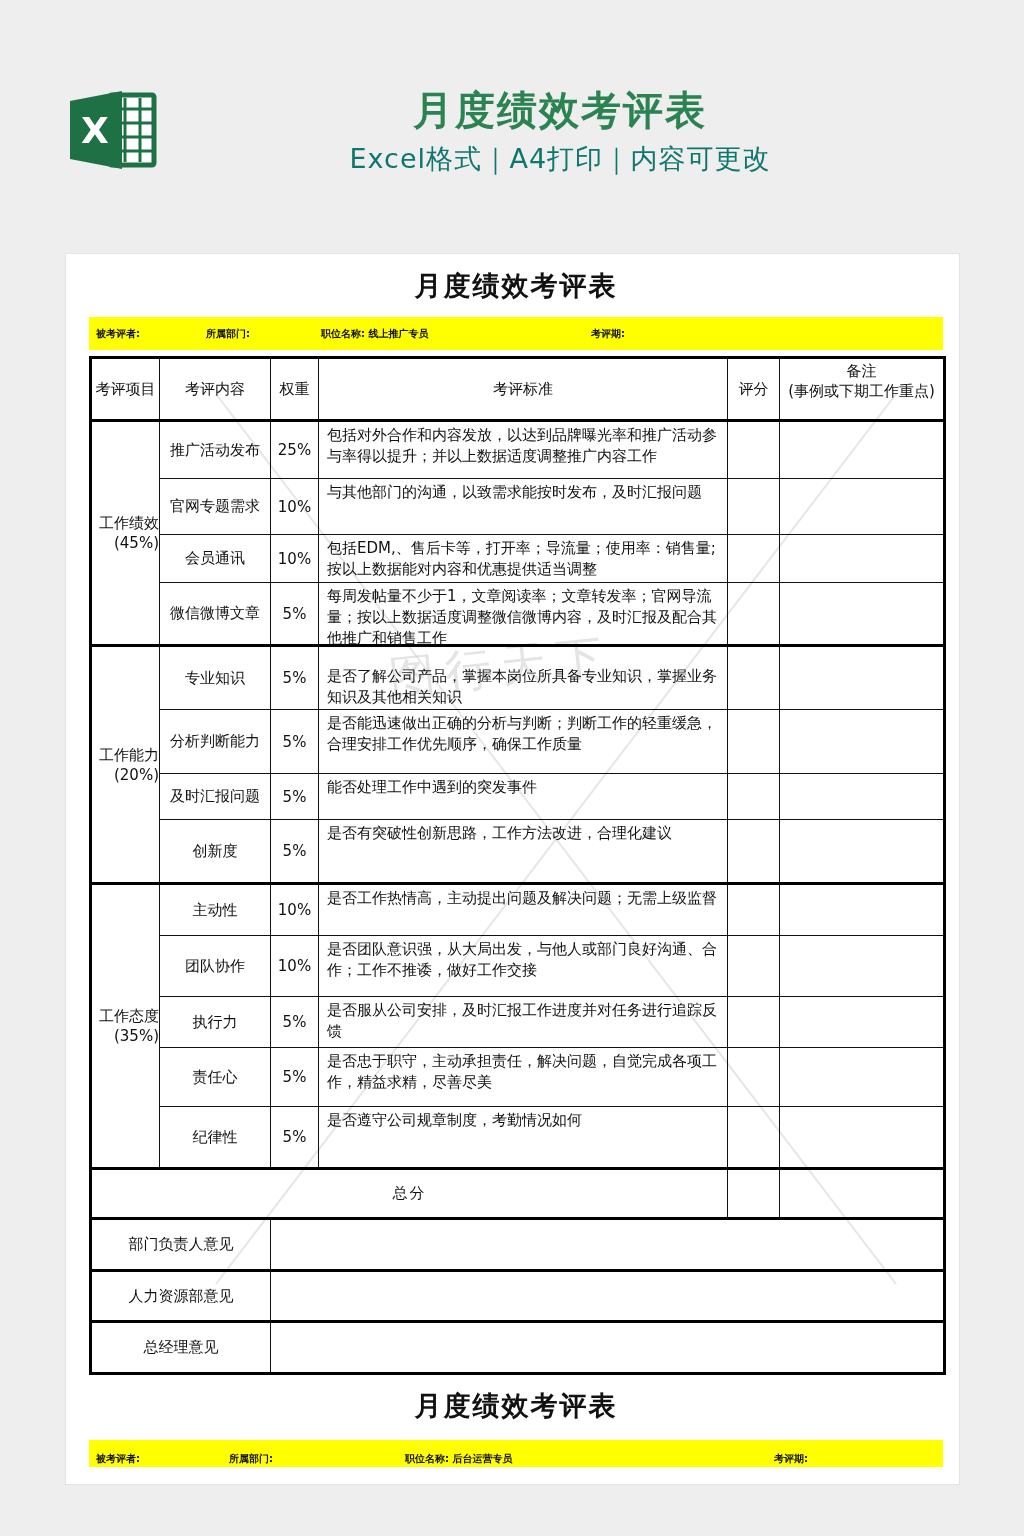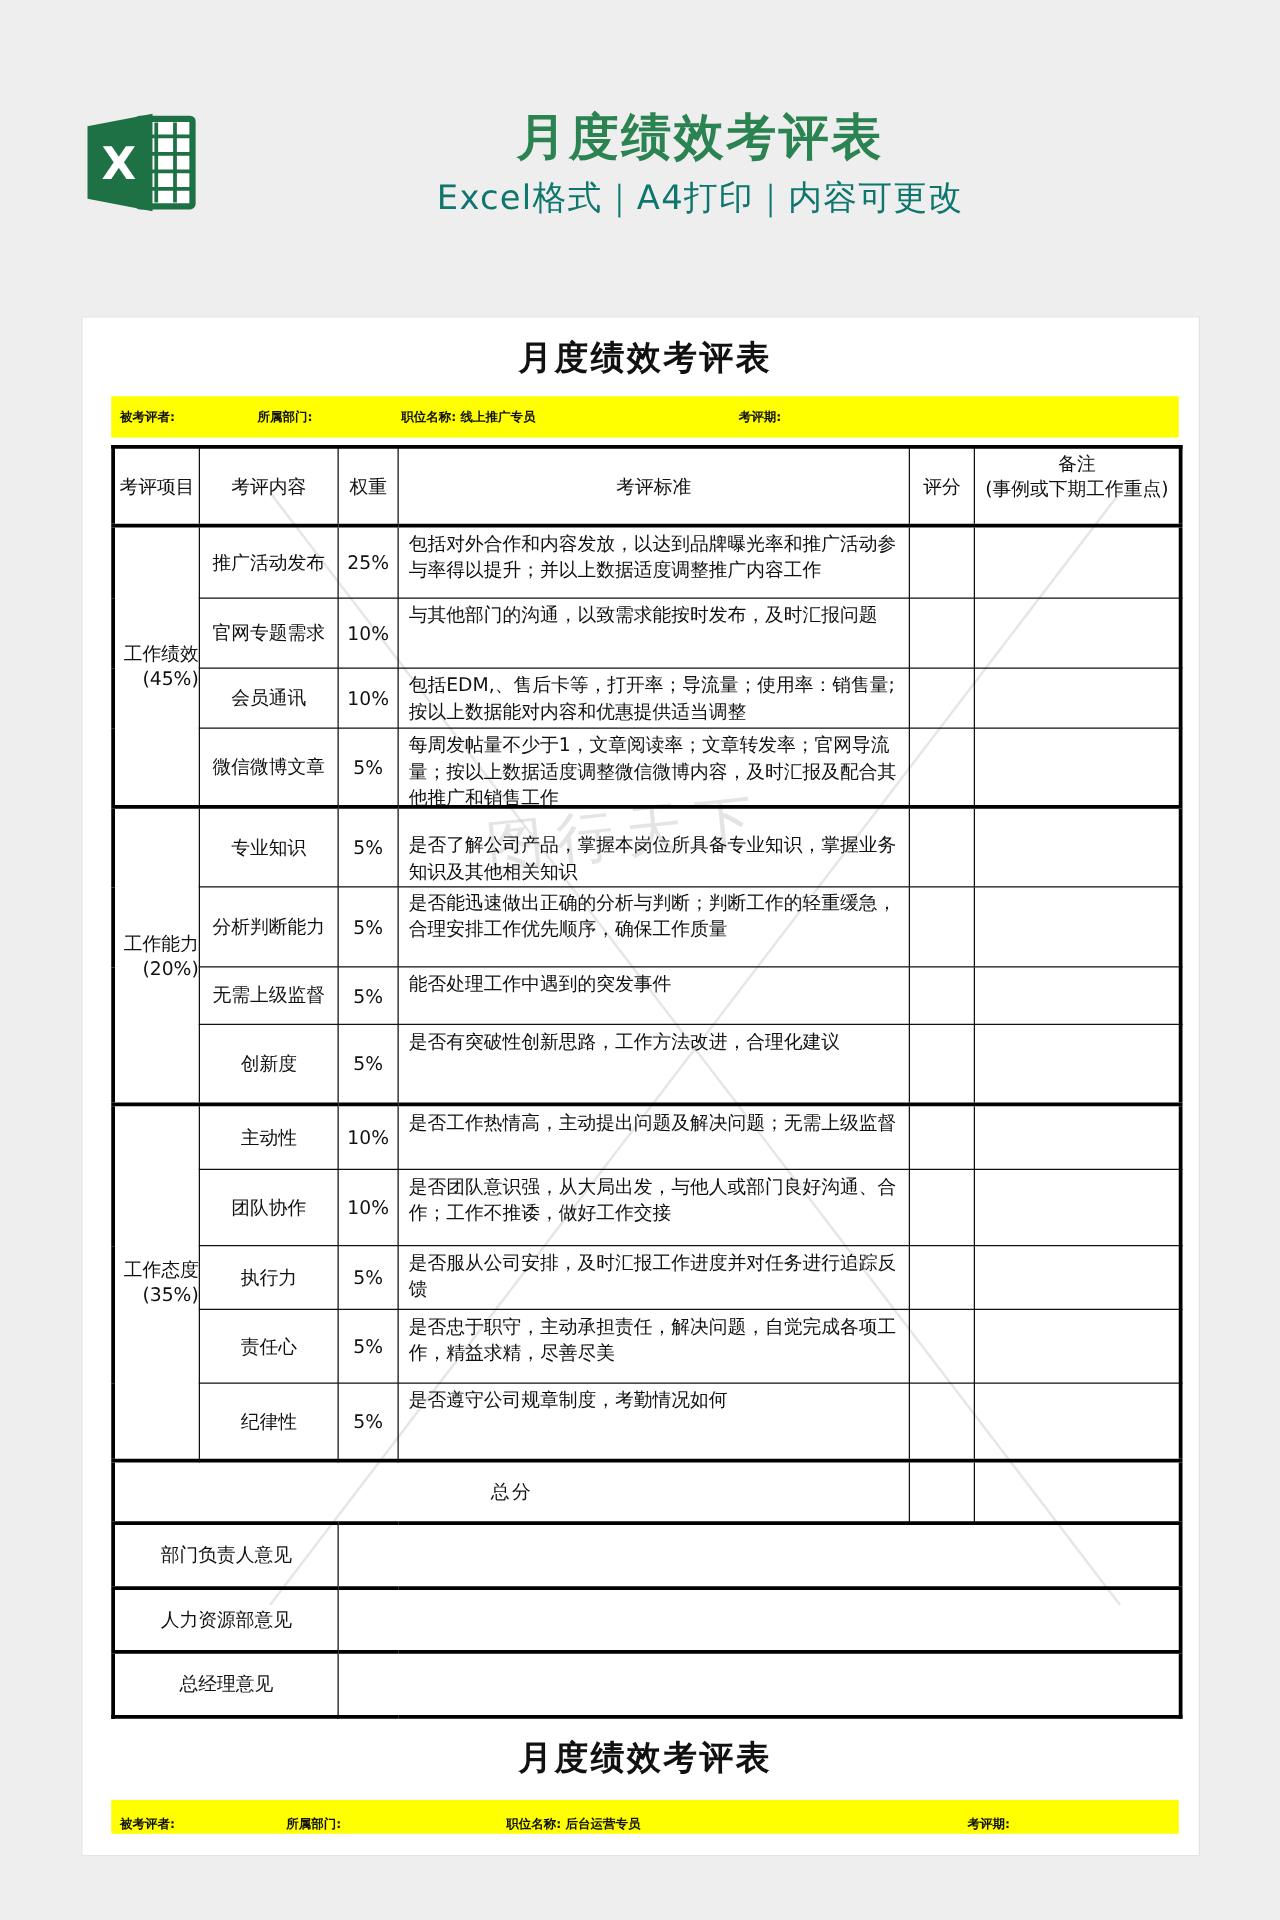--- a/index.html
+++ b/index.html
@@ -162,21 +162,21 @@
           <tr style="height: 63px;">
             <td>分析判断能力</td>
             <td>5%</td>
             <td>
               <div class="std-inner" style="height: 57px; font-family: Liberation Serif, serif;">是否能迅速做出正确的分析与判断；判断工作的轻重缓急，合理安排工作优先顺序，确保工作质量</div>
             </td>
             <td></td>
             <td></td>
           </tr>
           <tr style="height: 45px;">
-            <td>无需上级监督</td>
+            <td>及时汇报问题</td>
             <td>5%</td>
             <td>
               <div class="std-inner" style="height: 39px;">能否处理工作中遇到的突发事件</div>
             </td>
             <td></td>
             <td></td>
           </tr>
           <tr style="height: 62px;">
             <td>创新度</td>
             <td>5%</td>

